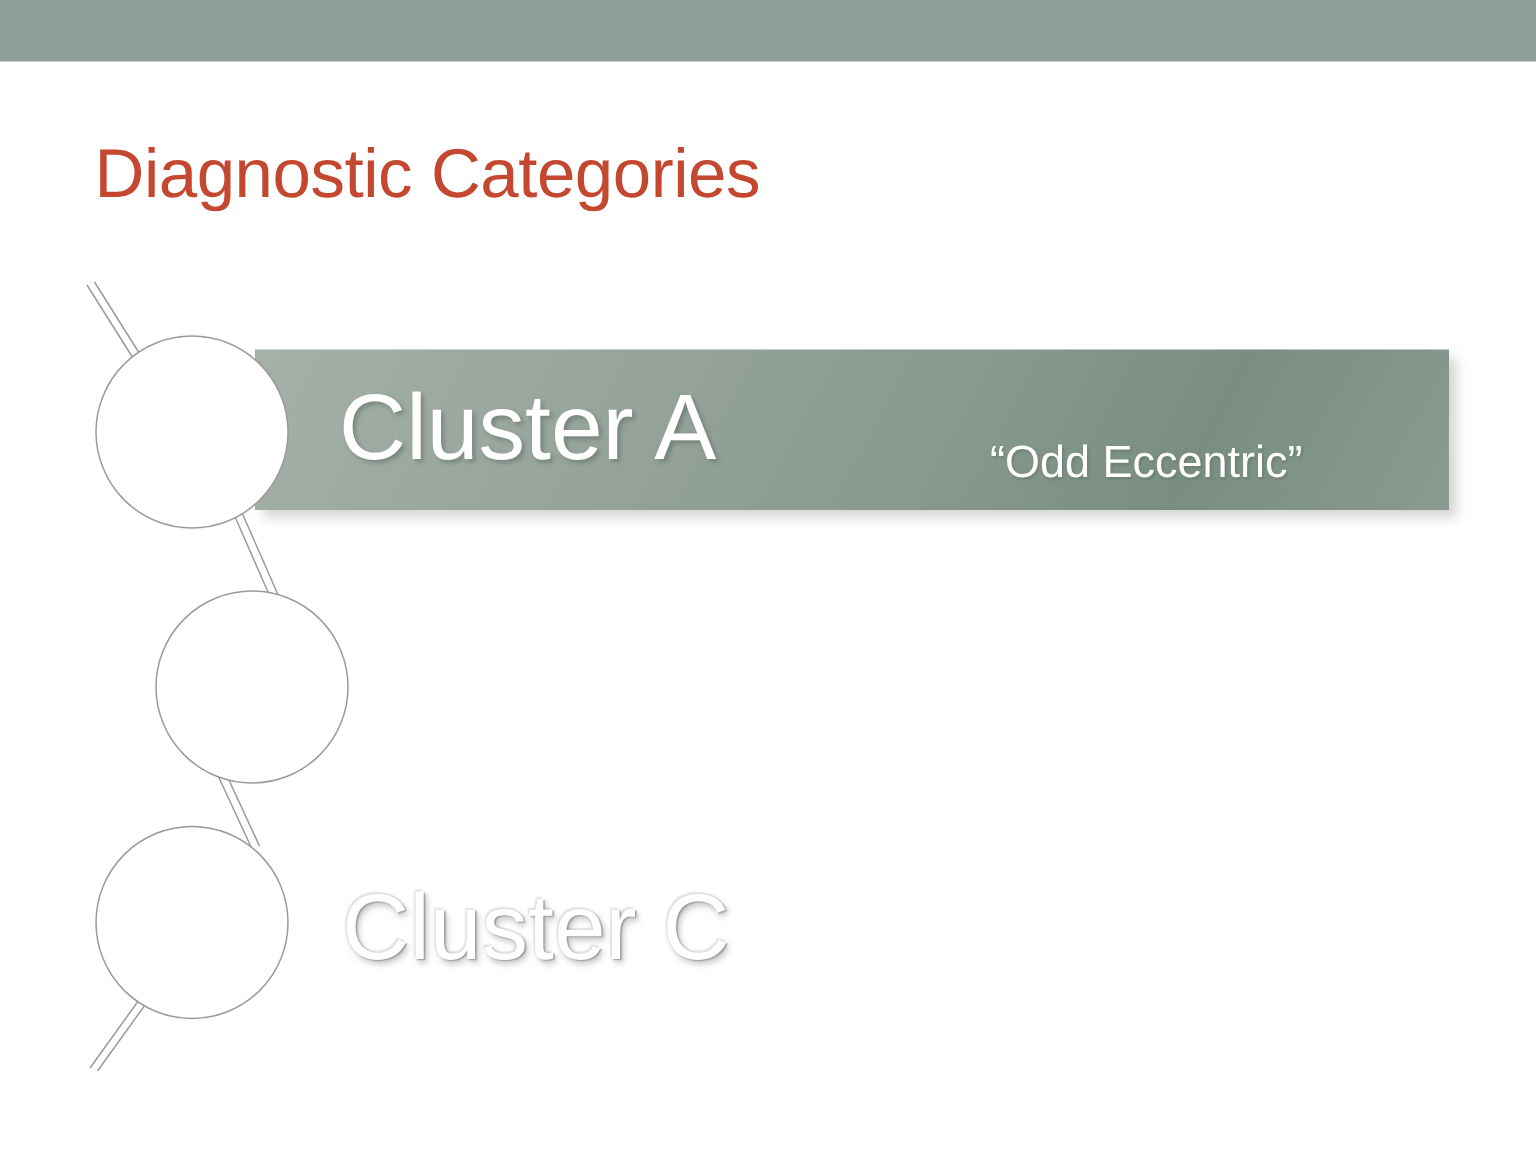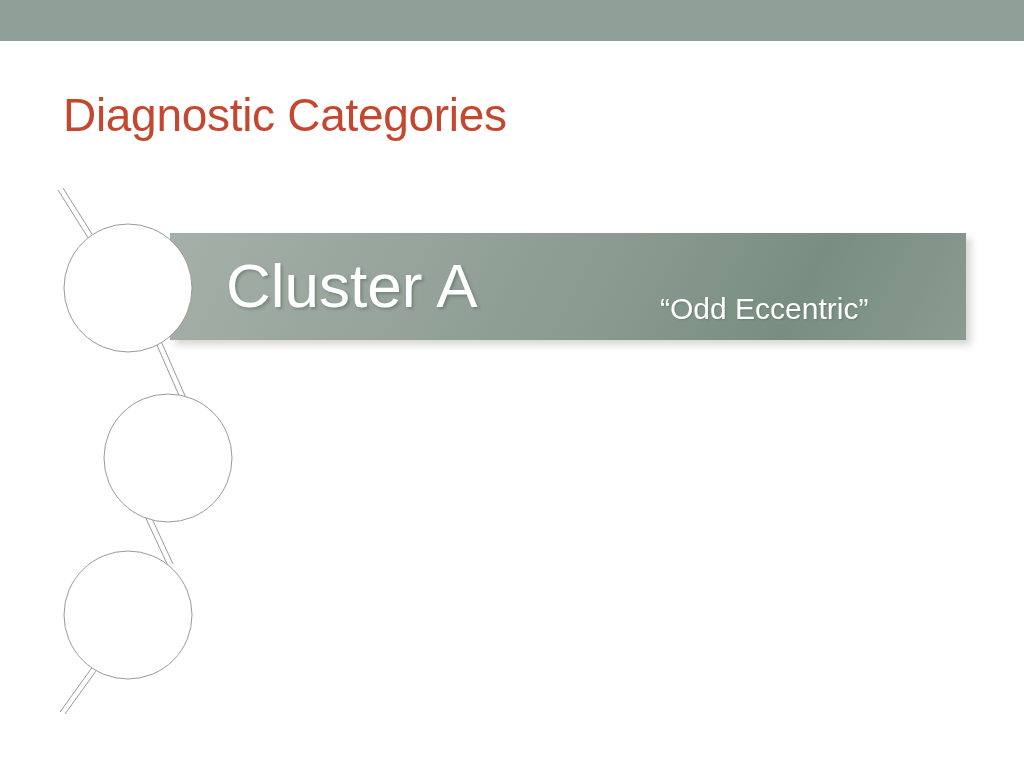--- a/index.html
+++ b/index.html
@@ -119,20 +119,21 @@
   <div id="slide-title">Diagnostic Categories</div>
 
   <div id="diagram">
 
     <div id="cluster-a-bar">
       <div id="cluster-a-label">Cluster A</div>
       <div id="cluster-a-sublabel">“Odd Eccentric”</div>
     </div>
 
 
+    <div id="cluster-c-label" class="cluster-ghost-label">Cluster C</div>
 
     <svg id="node-svg" width="1024" height="768" viewBox="0 0 1024 768">
 
       <g>
         <line x1="58" y1="190" x2="92" y2="244" stroke="#9a9a9a" stroke-width="1"></line>
         <line x1="63" y1="188" x2="97" y2="242" stroke="#9a9a9a" stroke-width="1"></line>
       </g>
 
       <g>
         <line x1="156" y1="343" x2="181" y2="400" stroke="#9a9a9a" stroke-width="1"></line>

